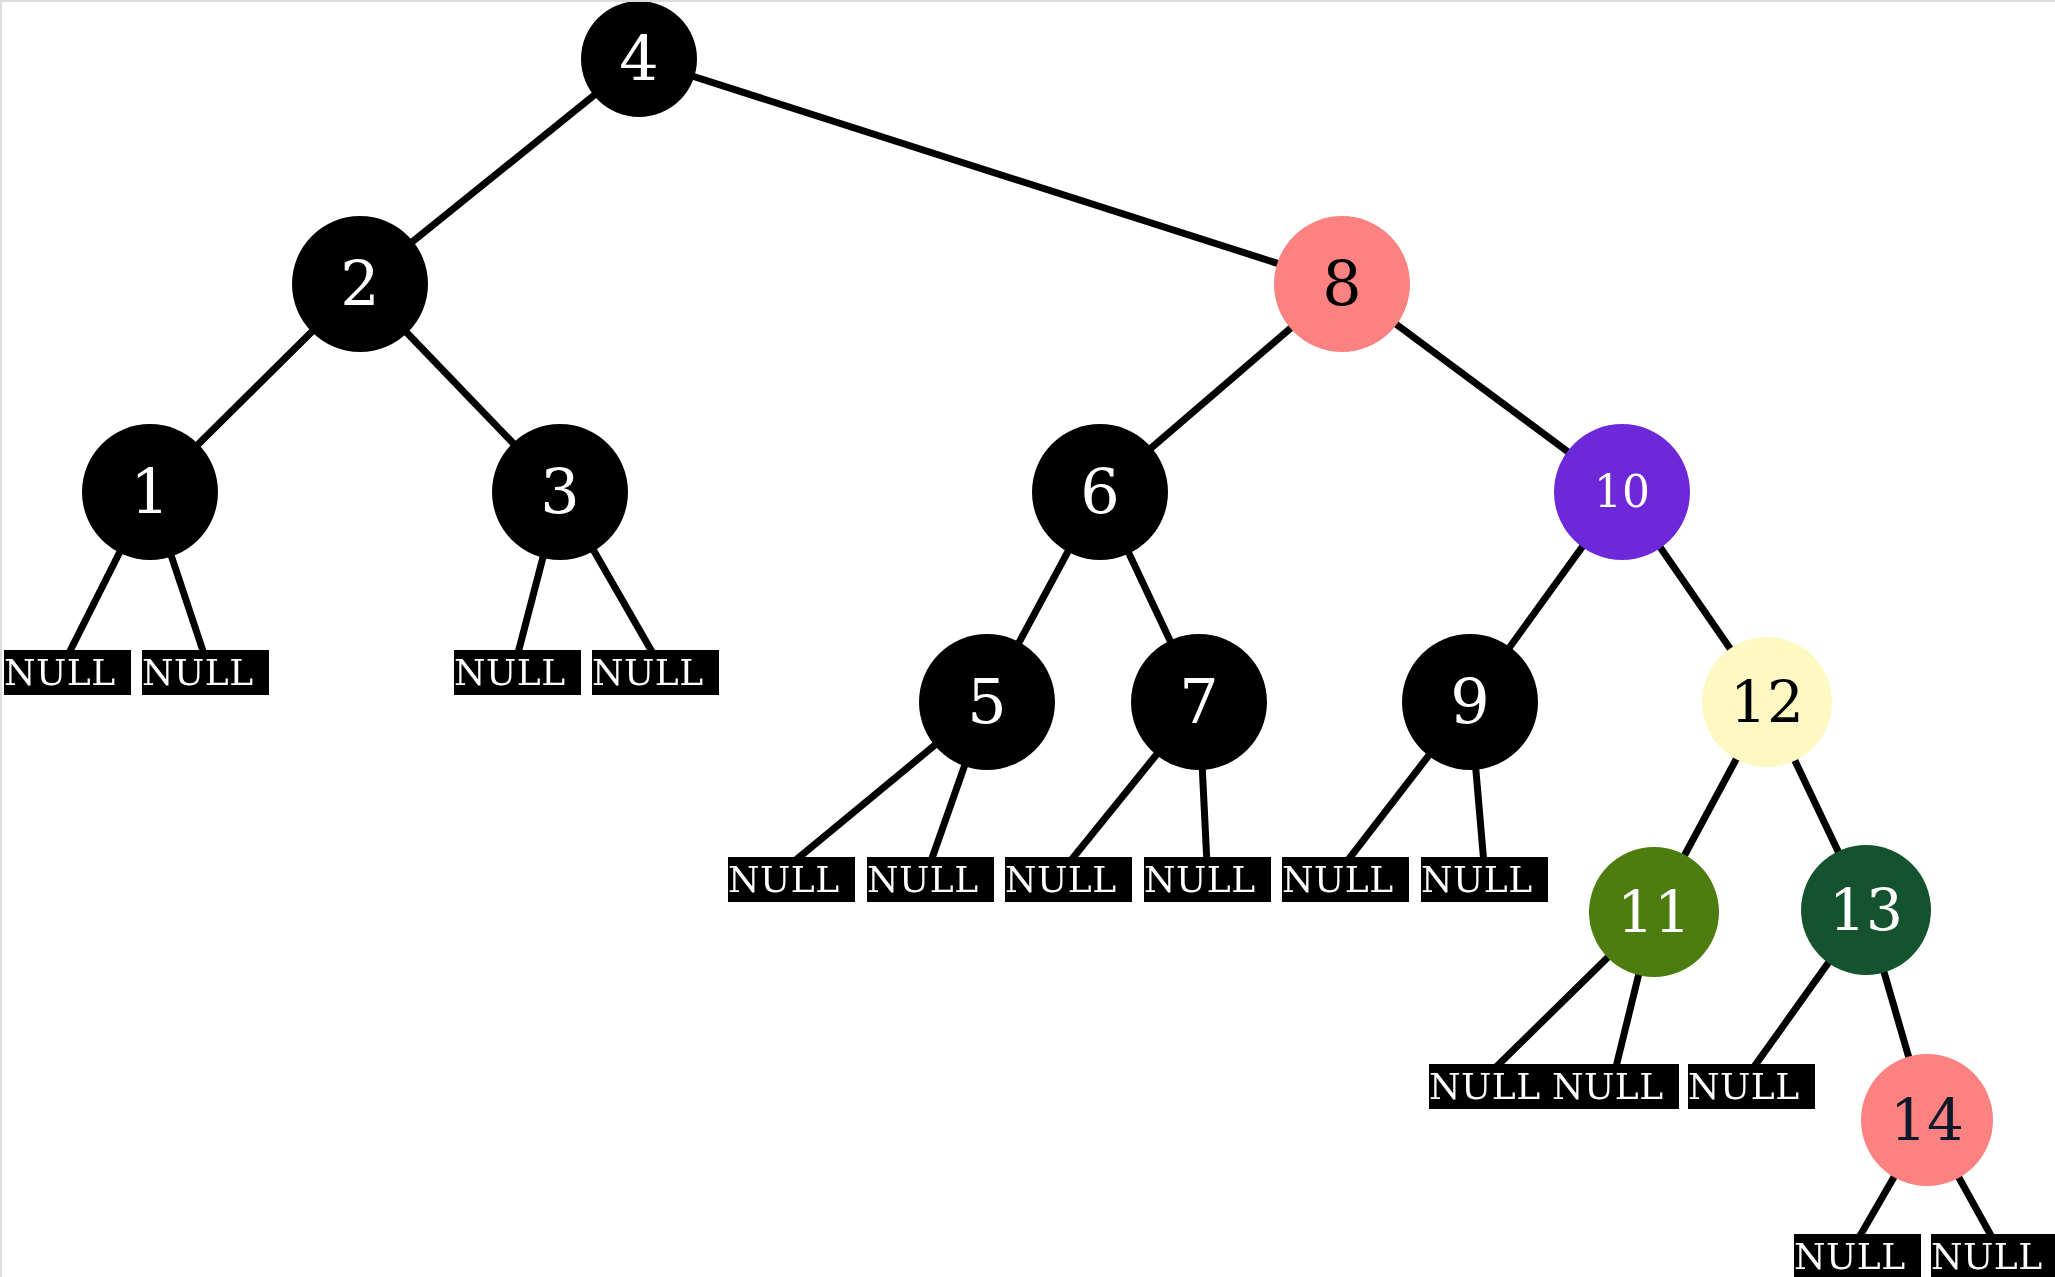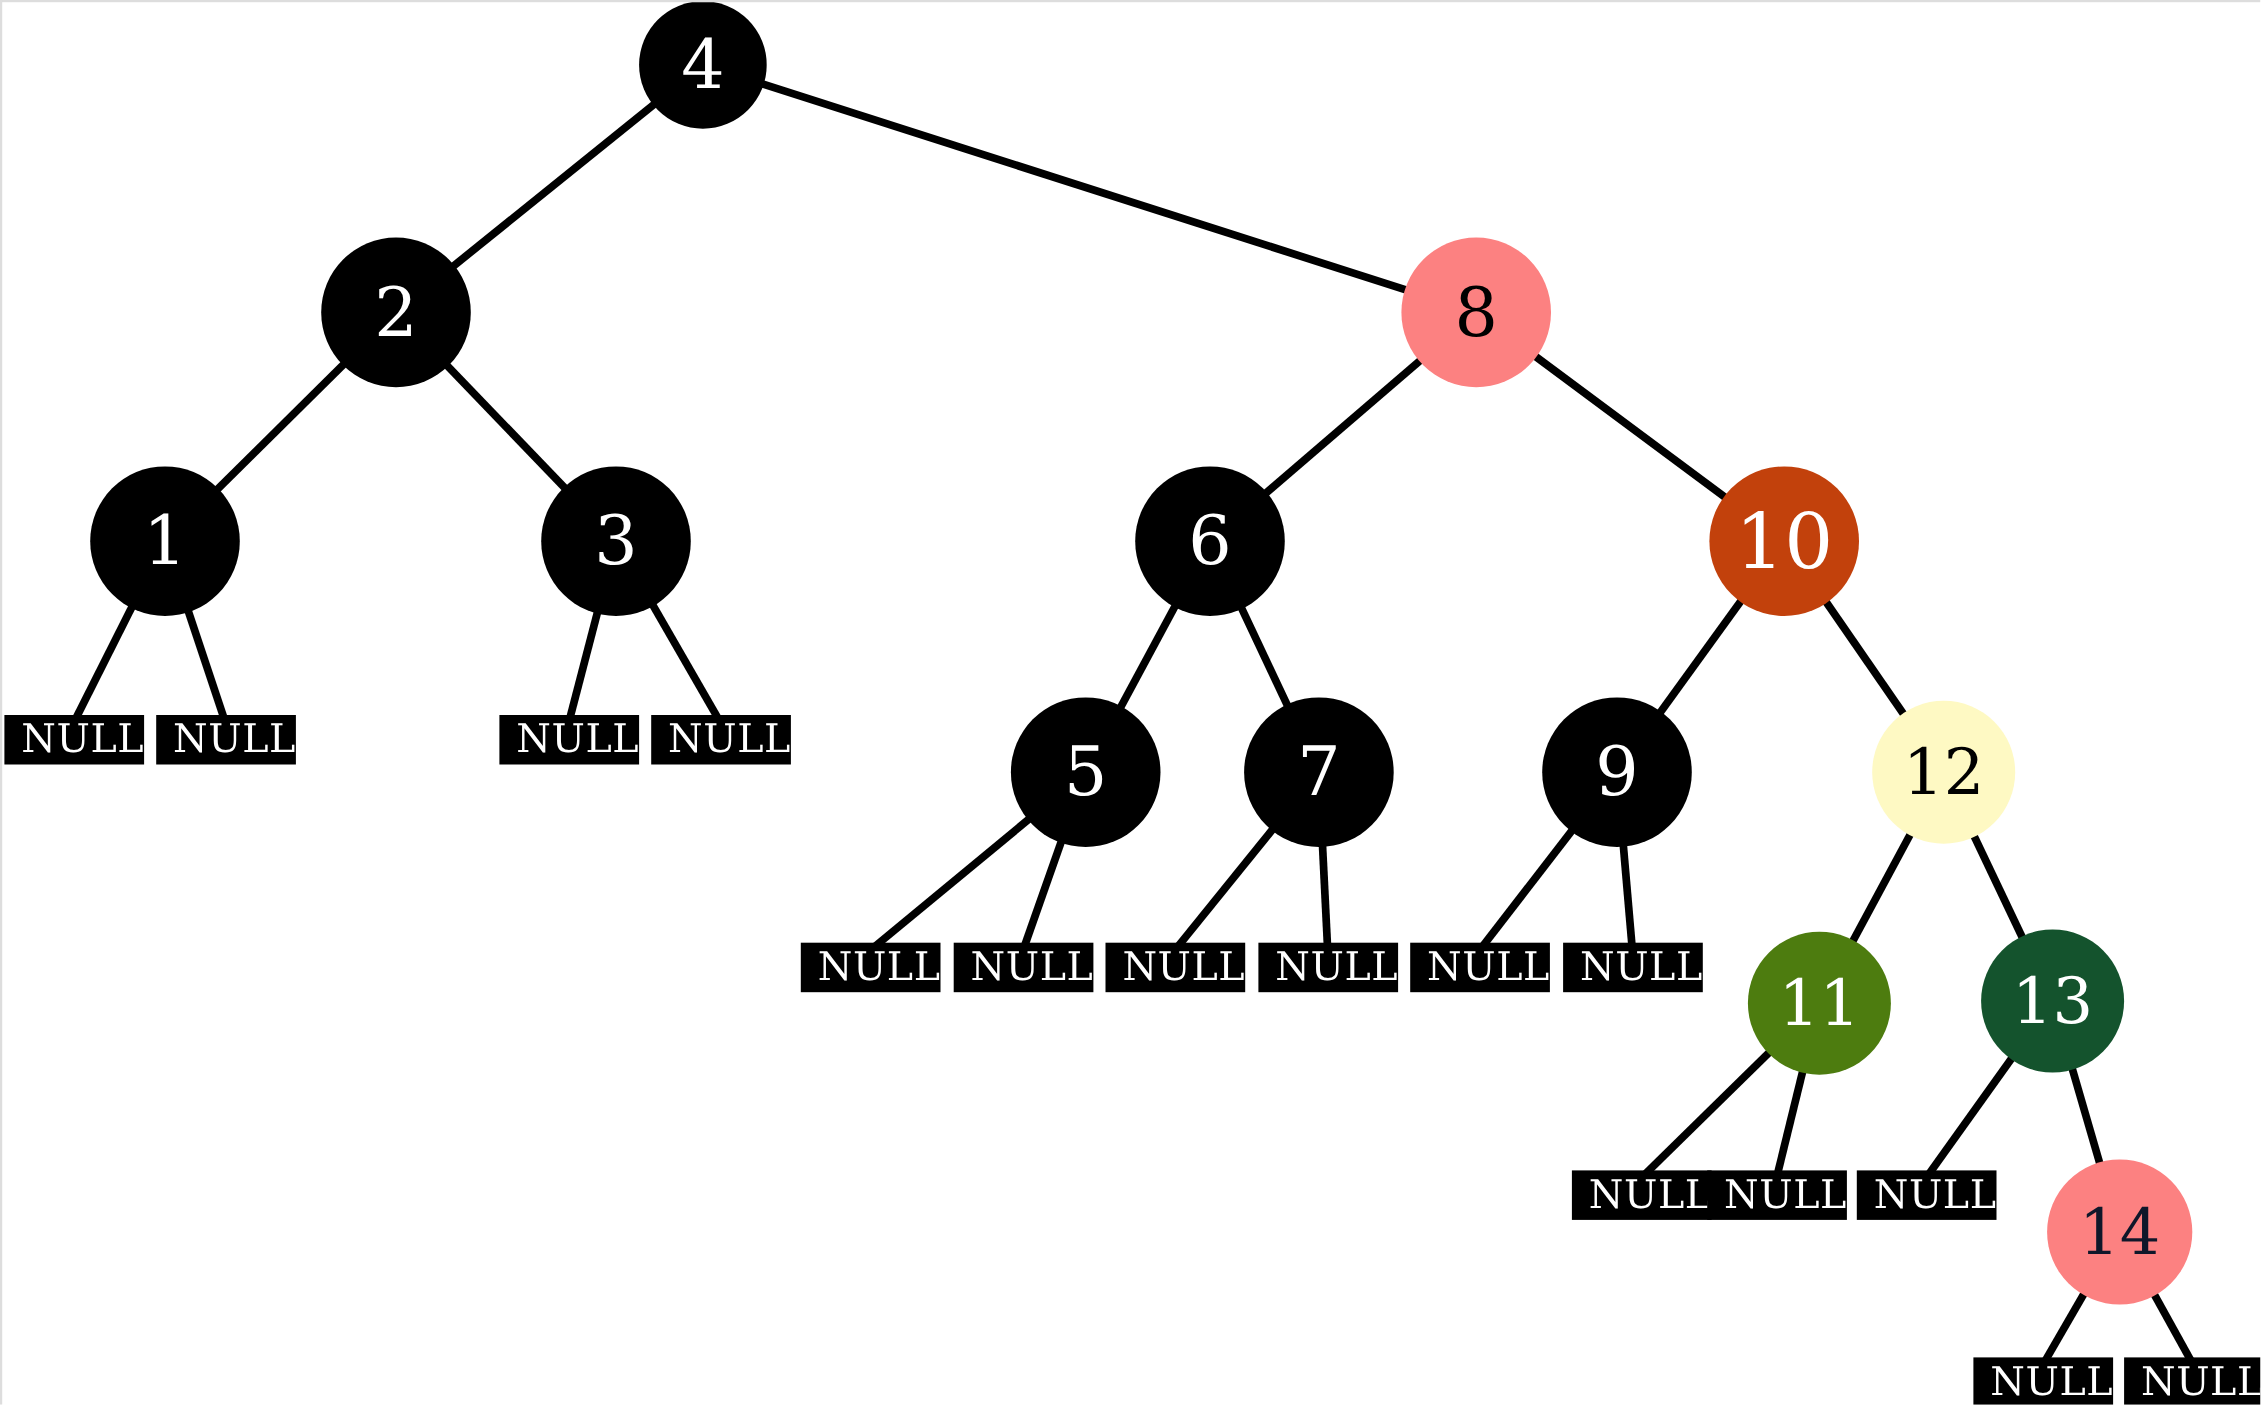--- a/index.html
+++ b/index.html
@@ -48,21 +48,21 @@
     background: #fc8181;
     color: #000000;
   }
   .null-leaf {
     position: absolute;
     background: #000000;
     color: #ffffff;
     font-family: "DejaVu Serif", serif;
     display: flex;
     align-items: center;
-    justify-content: flex-end;
+    justify-content: flex-start;
     letter-spacing: 0.5px;
     box-sizing: border-box;
     user-select: none;
   }
 </style>
 </head>
 <body>
 
 <div id="canvas" style="width: 2055px; height: 1277px; background: rgb(255, 255, 255); border-top-color: rgb(221, 221, 221); border-left-color: rgb(221, 221, 221);">
   <svg id="edge-layer" viewBox="0 0 2055 1277" xmlns="http://www.w3.org/2000/svg">
@@ -107,21 +107,21 @@
       </div>
       <div class="tree-node black-node" style="left: 80px; top: 422px; width: 136px; height: 136px; font-size: 62px; background: rgb(0, 0, 0); color: rgb(255, 255, 255);">
         <span>1</span>
       </div>
       <div class="tree-node black-node" style="left: 490px; top: 422px; width: 136px; height: 136px; font-size: 62px; background: rgb(0, 0, 0); color: rgb(255, 255, 255);">
         <span>3</span>
       </div>
       <div class="tree-node black-node" style="left: 1030px; top: 422px; width: 136px; height: 136px; font-size: 62px; background: rgb(0, 0, 0); color: rgb(255, 255, 255);">
         <span>6</span>
       </div>
-      <div class="tree-node black-node" style="left: 1552px; top: 422px; width: 136px; height: 136px; font-size: 70px; background: #c2410c; color: rgb(255, 255, 255);">
+      <div class="tree-node black-node" style="left: 1552px; top: 422px; width: 136px; height: 136px; font-size: 44px; background: #6d28d9; color: rgb(255, 255, 255);">
         <span>10</span>
       </div>
       <div class="tree-node black-node" style="left: 917px; top: 632px; width: 136px; height: 136px; font-size: 62px; background: rgb(0, 0, 0); color: rgb(255, 255, 255);">
         <span>5</span>
       </div>
       <div class="tree-node black-node" style="left: 1129px; top: 632px; width: 136px; height: 136px; font-size: 62px; background: rgb(0, 0, 0); color: rgb(255, 255, 255);">
         <span>7</span>
       </div>
       <div class="tree-node black-node" style="left: 1400px; top: 632px; width: 136px; height: 136px; font-size: 62px; background: rgb(0, 0, 0); color: rgb(255, 255, 255);">
         <span>9</span>

